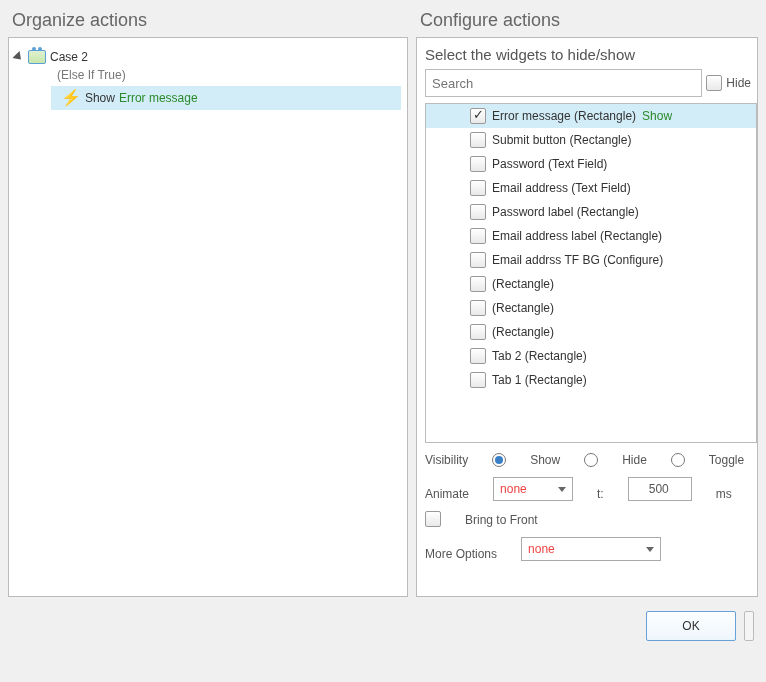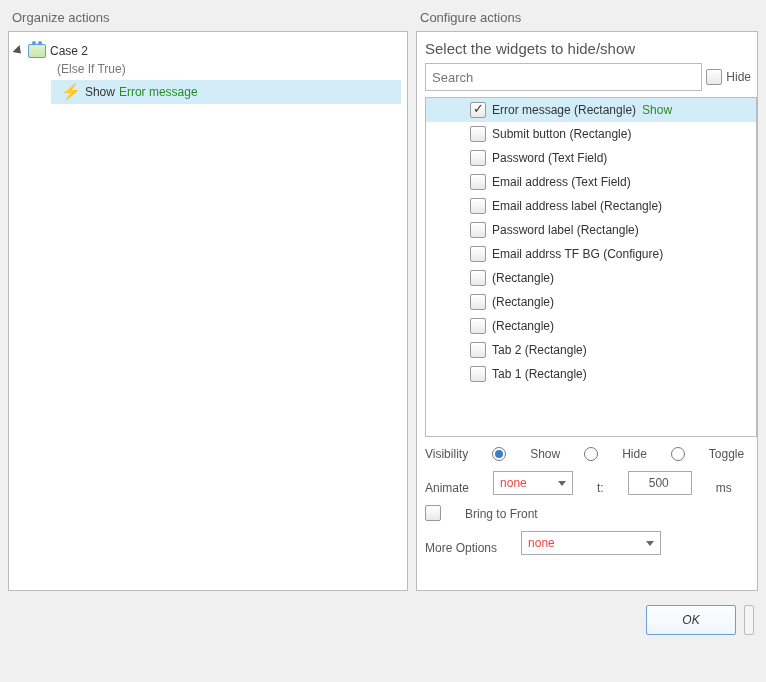--- a/index.html
+++ b/index.html
@@ -17,21 +17,21 @@
     gap: 8px;
     align-items: stretch;
   }
   .panel {
     display: flex;
     flex-direction: column;
   }
   .panel-left { flex: 0 0 400px; }
   .panel-right { flex: 1; }
   .panel-title {
-    font-size: 13px;
+    font-size: 18px;
     color: #666;
     padding: 2px 4px 6px 4px;
   }
   .panel-box {
     border: 1px solid #bbb;
     background: #fff;
     flex: 1;
     min-height: 560px;
     padding: 8px 0 0 0;
   }
@@ -134,21 +134,20 @@
     padding:0 20px; color:#555; display:inline-flex; align-items:center;
   }
   .footer {
     display:flex; justify-content:flex-end; gap:8px; padding:14px 4px 4px 0;
   }
   .btn {
     min-width:90px; height:30px; border:1px solid #6aa0d8;
     background:linear-gradient(#fdfefe,#eef6fd); color:#333;
     display:inline-flex; align-items:center; justify-content:center;
     border-radius:2px;
-    font-style:italic;
   }
   .btn.secondary { min-width:10px; width:10px; border-color:#bbb; background:#f5f5f5;}
 </style>
 </head>
 <body>
 
 <div class="panels">
 
   <div class="panel panel-left">
     <div class="panel-title">Organize actions</div>
@@ -196,25 +195,25 @@
           <div class="widget-row">
             <span class="chk"></span>
             <span style="color: rgb(51, 51, 51);">Password (Text Field)</span>
           </div>
           <div class="widget-row">
             <span class="chk"></span>
             <span style="color: rgb(51, 51, 51);">Email address (Text Field)</span>
           </div>
           <div class="widget-row">
             <span class="chk"></span>
+            <span style="color: rgb(51, 51, 51);">Password label (Rectangle)</span>
+          </div>
+          <div class="widget-row">
+            <span class="chk"></span>
             <span style="color: rgb(51, 51, 51);">Email address label (Rectangle)</span>
-          </div>
-          <div class="widget-row">
-            <span class="chk"></span>
-            <span style="color: rgb(51, 51, 51);">Password label (Rectangle)</span>
           </div>
           <div class="widget-row">
             <span class="chk"></span>
             <span style="color: rgb(51, 51, 51);">Email addrss TF BG (Configure)</span>
           </div>
           <div class="widget-row">
             <span class="chk"></span>
             <span style="color: rgb(51, 51, 51);">(Rectangle)</span>
           </div>
           <div class="widget-row">

